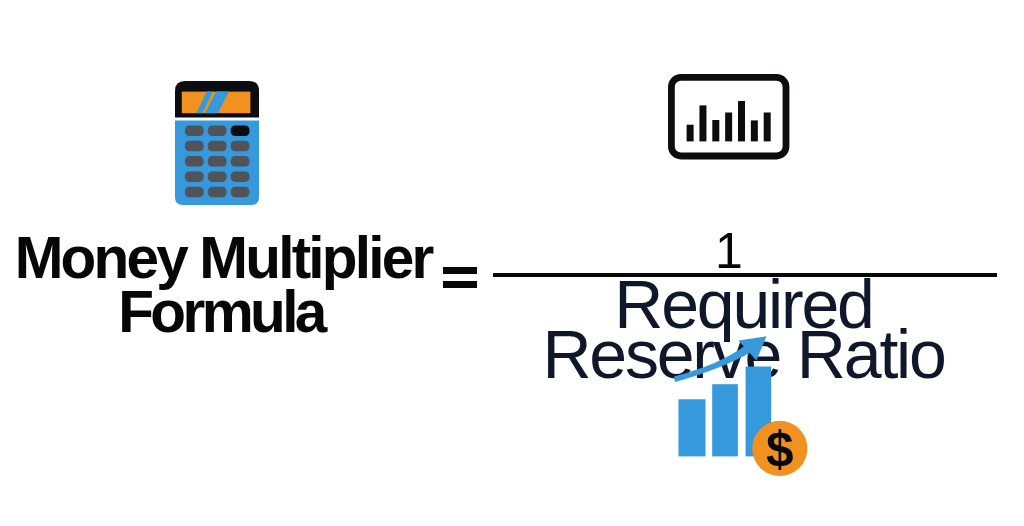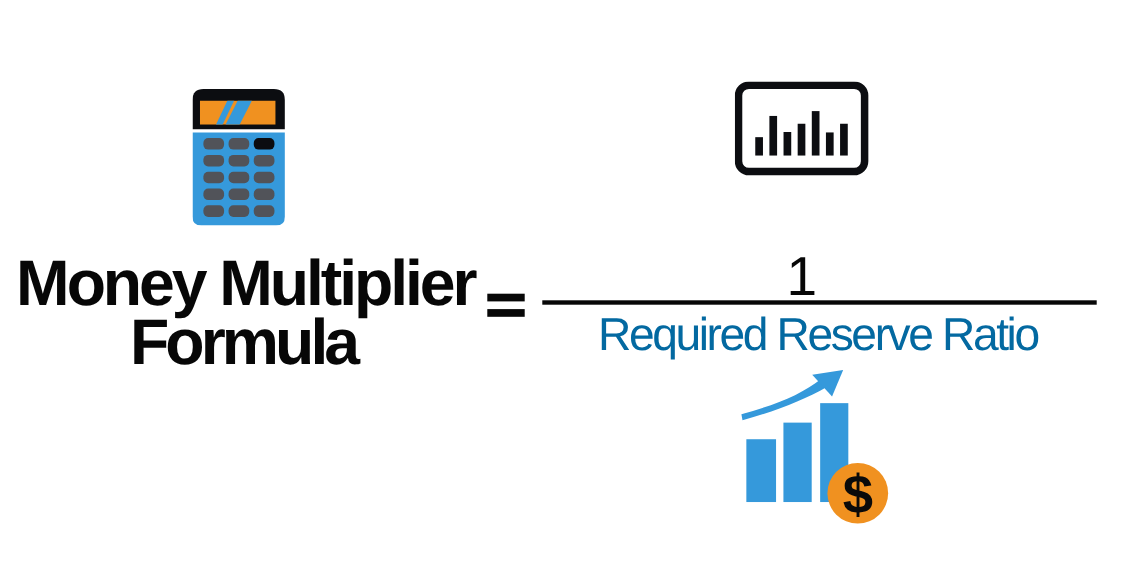--- a/index.html
+++ b/index.html
@@ -42,23 +42,23 @@
     font-size: 50px; line-height: 50px;
     color: #070707;
   }
   #fraction-line {
     left: 493px; top: 272.6px; width: 504px; height: 4.6px;
     background: #070707;
   }
   #fraction-denominator {
     left: 492.5px; top: 278.5px; width: 502px;
     text-align: center;
-    font-size: 42px; line-height: 50px;
+    font-size: 68px; line-height: 50px;
     letter-spacing: -2.2px;
-    color: #0369a1;
+    color: #0f172a;
   }
 </style>
 </head>
 <body>
 
 <svg id="calculator-icon" class="abs" style="left:175px; top:81px;" width="84" height="124" viewBox="0 0 84 124" aria-hidden="true">
   <path d="M 0 10 Q 0 0 10 0 L 74 0 Q 84 0 84 10 L 84 36.5 L 0 36.5 Z" fill="#0c0d11"></path>
   <g>
     <rect x="6.8" y="10.6" width="68.6" height="21.6" fill="#f09120"></rect>
     <clipPath id="screenclip">

